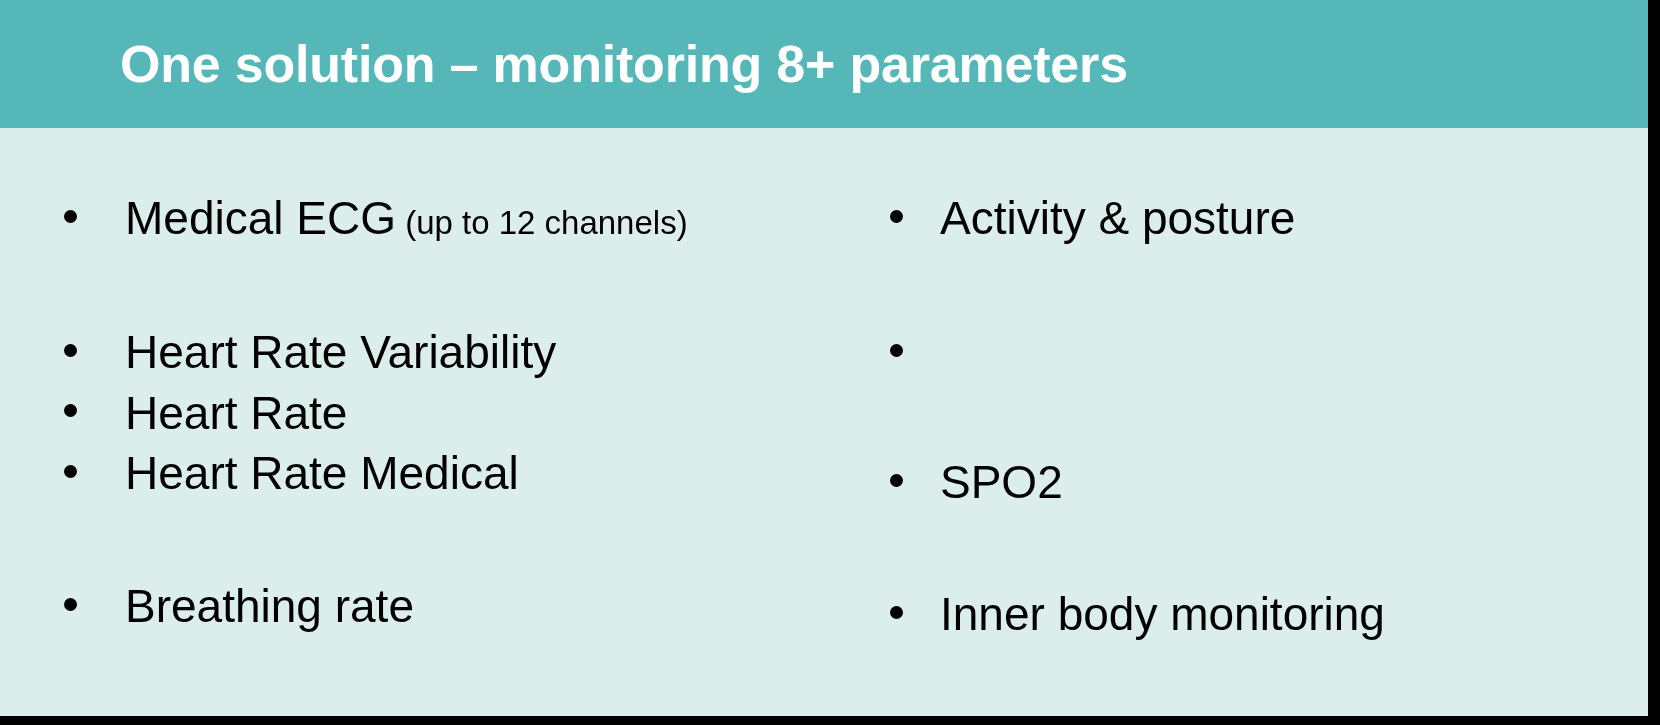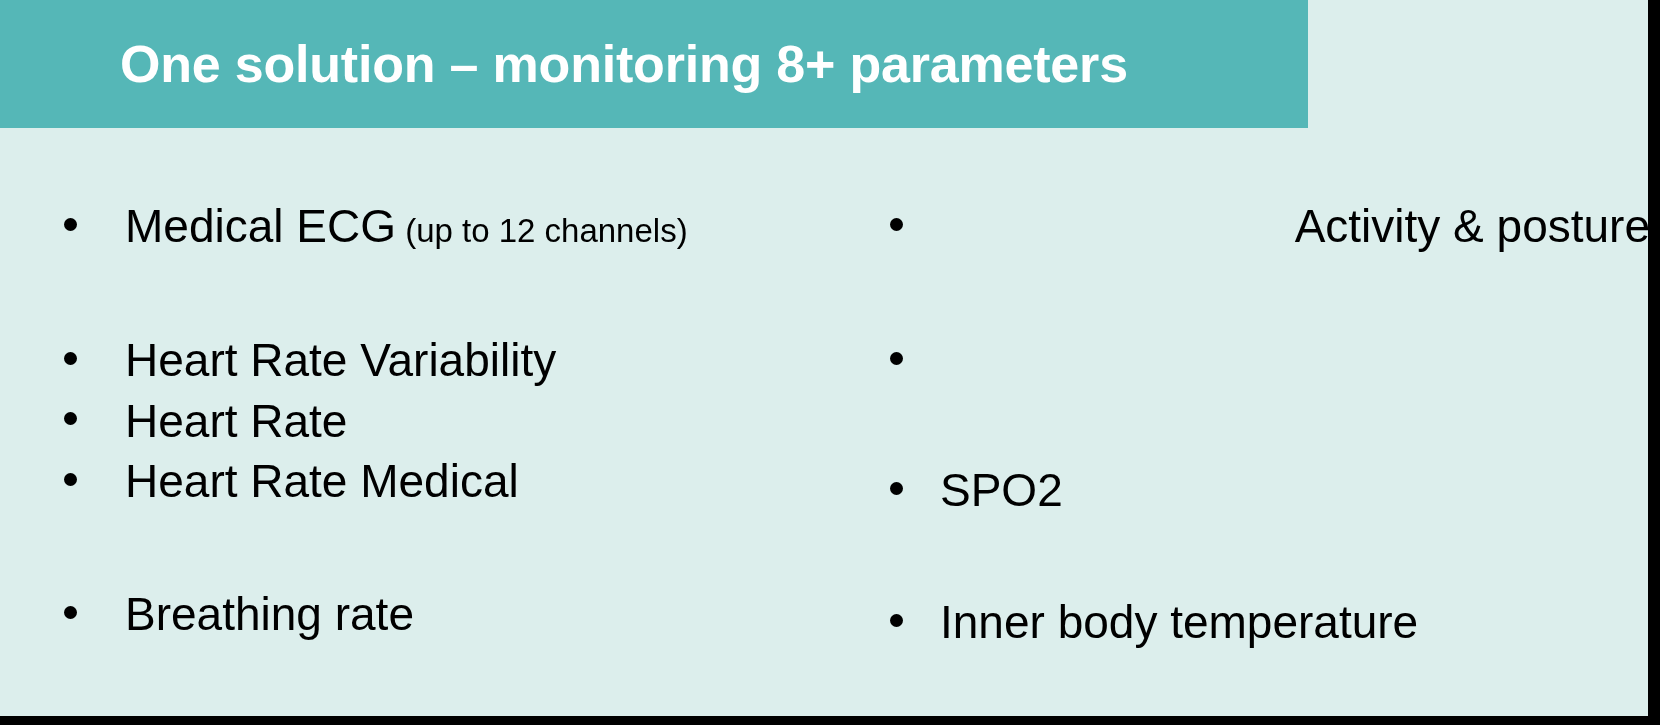--- a/index.html
+++ b/index.html
@@ -36,21 +36,21 @@
     width: 1660px;
     height: 9px;
     background: #000000;
   }
 
   
   .header-band {
     position: absolute;
     top: 0;
     left: 0;
-    width: 1308px;
+    width: 1648px;
     height: 128px;
     background: #55b7b7;
     display: flex;
     align-items: center;
   }
   .slide-title {
     margin: 0;
     padding: 0 0 0 120px;
     color: #ffffff;
     font-size: 52px;
@@ -66,21 +66,21 @@
     position: absolute;
     top: 128px;
     left: 0;
     width: 1648px;
     height: 588px;
     background: #dceeec;
   }
 
   .column {
     position: absolute;
-    top: 12px;
+    top: 4px;
     height: 556px;
   }
   .column-left  { left: 40px;  width: 810px; }
   .column-right { left: 860px; width: 790px; }
 
   .bullet-group {
     margin: 0;
     padding: 0;
     list-style: none;
   }
@@ -105,21 +105,21 @@
   .bullet-text { display: inline; }
   .bullet-sub {
     font-size: 33px;
   }
 
   
   .pos-l1 { position: absolute; top: 56px;  left: 0; right: 0; }
   .pos-l2 { position: absolute; top: 190px; left: 0; right: 0; }
   .pos-l3 { position: absolute; top: 444px; left: 0; right: 0; }
 
-  .pos-r1 { position: absolute; top: 56px;  left: 0; right: 0; text-align: right; }
+  .pos-r1 { position: absolute; top: 56px;  left: 0; right: 0; }
   .pos-r2 { position: absolute; top: 190px; left: 0; right: 0; }
   .pos-r3 { position: absolute; top: 320px; left: 0; right: 0; }
   .pos-r4 { position: absolute; top: 452px; left: 0; right: 0; }
 
   .column-right .bullet-item { padding-left: 80px; }
   .column-right .bullet-item .dot { left: 30px; }
 </style>
 </head>
 <body>
 
@@ -182,21 +182,21 @@
       <ul class="bullet-group pos-r3">
         <li class="bullet-item">
           <span class="dot"></span>
           <span class="bullet-text">SPO2</span>
         </li>
       </ul>
 
       <ul class="bullet-group pos-r4">
         <li class="bullet-item">
           <span class="dot"></span>
-          <span class="bullet-text">Inner body temperature</span>
+          <span class="bullet-text">Inner body monitoring</span>
         </li>
       </ul>
 
     </div>
 
   </div>
 
   <div class="frame-right"></div>
   <div class="frame-bottom"></div>
 

